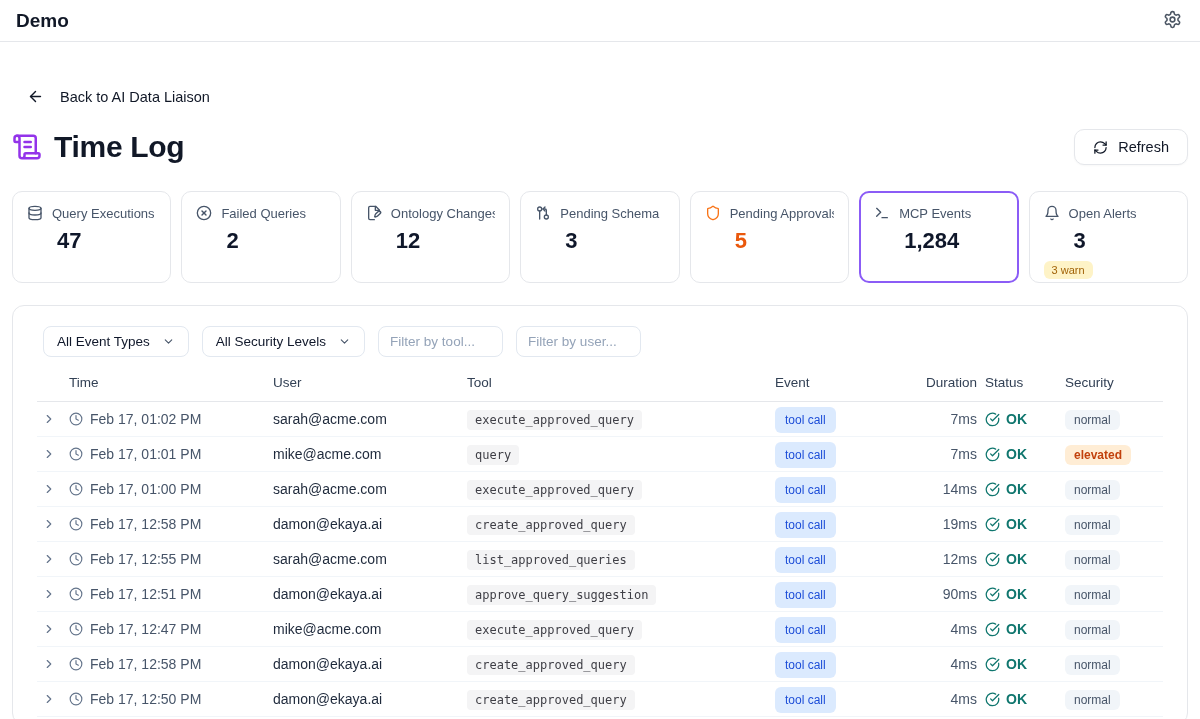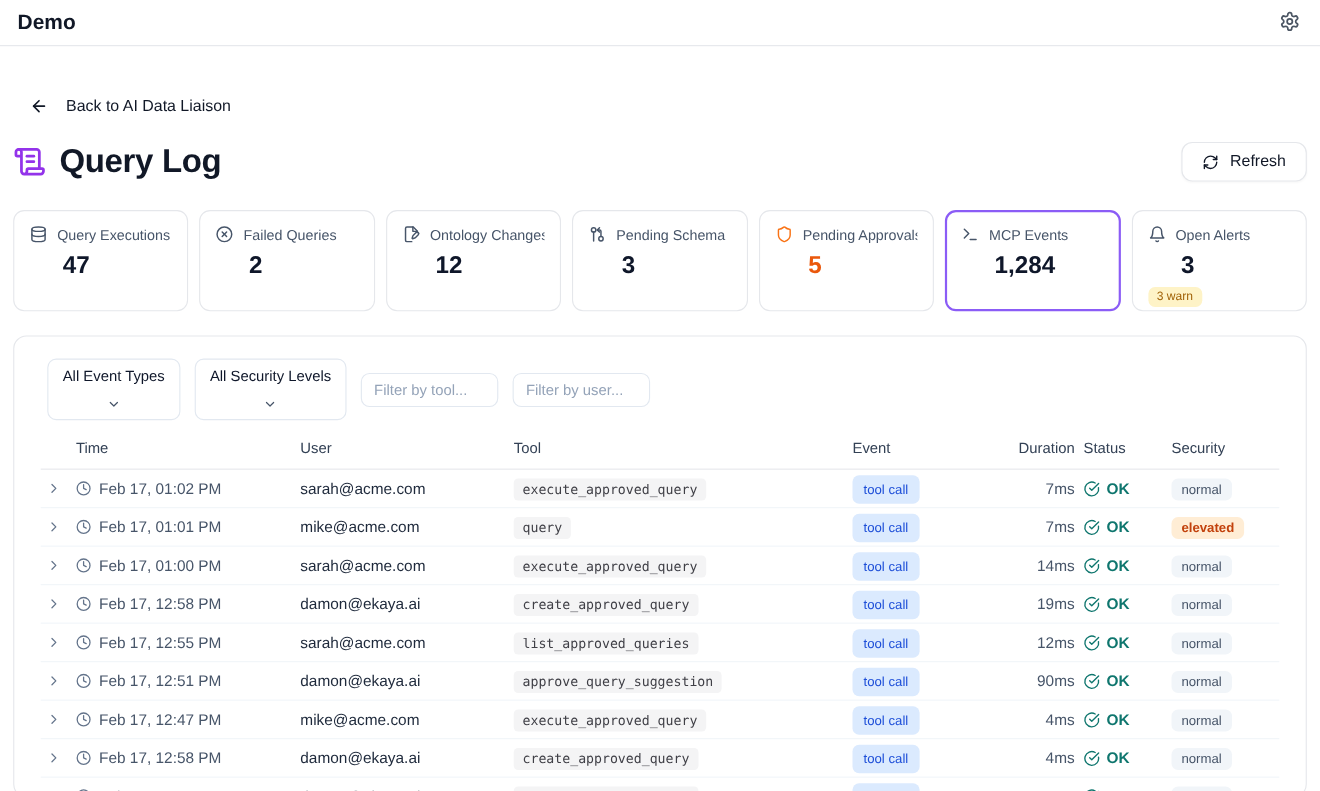--- a/index.html
+++ b/index.html
@@ -47,21 +47,21 @@
   .panel { margin-top:22px; border:1px solid #e5e7eb; border-radius:12px; background:#fff;
     padding:20px 24px 0; height:420px; }
 
   
   .filters { display:flex; align-items:center; gap:7px; }
   .chip { background:#f1f5f9; border:none; border-radius:8px; padding:7px 12px;
     font-size:13px; color:#334155; cursor:pointer; font-family:"Liberation Sans", sans-serif; }
   .chip.active { background:#7c3aed; color:#fff; font-weight:500; }
   .selectbox { margin-left:6px; display:flex; align-items:center; gap:12px;
     border:1px solid #e2e8f0; border-radius:8px; padding:7px 13px; font-size:13.5px;
-    color:#0f172a; background:#fff; cursor:pointer;flex-direction:column; }
+    color:#0f172a; background:#fff; cursor:pointer; }
   .selectbox svg { color:#475569; }
   .txt-input { margin-left:6px; width:125px; border:1px solid #e2e8f0; border-radius:8px;
     padding:7px 11px; font-size:13.5px; color:#0f172a; font-family:"Liberation Sans", sans-serif; }
   .txt-input::placeholder { color:#94a3b8; }
 
   
   .grid-row { display:grid; grid-template-columns:24px 196px 186px 300px 130px 64px 72px 1fr;
     column-gap:8px; align-items:center; }
   .thead { margin-top:18px; padding-bottom:11px; border-bottom:1px solid #e5e7eb;
     font-size:13.5px; font-weight:500; color:#334155; }
@@ -110,21 +110,21 @@
 
   <div class="title-row">
     <span class="scroll-ic">
       <svg width="30" height="30" viewBox="0 0 24 24" fill="none" stroke="#9333ea" stroke-width="2" stroke-linecap="round" stroke-linejoin="round">
           <path d="M15 12h-5"></path>
           <path d="M15 8h-5"></path>
           <path d="M19 17V5a2 2 0 0 0-2-2H4"></path>
           <path d="M8 21h12a2 2 0 0 0 2-2v-1a1 1 0 0 0-1-1H11a1 1 0 0 0-1 1v1a2 2 0 1 1-4 0V5a2 2 0 1 0-4 0v2a1 1 0 0 0 1 1h3"></path>
         </svg>
     </span>
-    <h1>Query Log</h1>
+    <h1>Time Log</h1>
     <button class="refresh-btn">
       <span style="display:flex;">
         <svg width="15" height="15" viewBox="0 0 24 24" fill="none" stroke="currentColor" stroke-width="2" stroke-linecap="round" stroke-linejoin="round">
             <path d="M3 12a9 9 0 0 1 9-9 9.75 9.75 0 0 1 6.74 2.74L21 8"></path>
             <path d="M21 3v5h-5"></path>
             <path d="M21 12a9 9 0 0 1-9 9 9.75 9.75 0 0 1-6.74-2.74L3 16"></path>
             <path d="M8 16H3v5"></path>
           </svg>
       </span>
       <span>Refresh</span>

